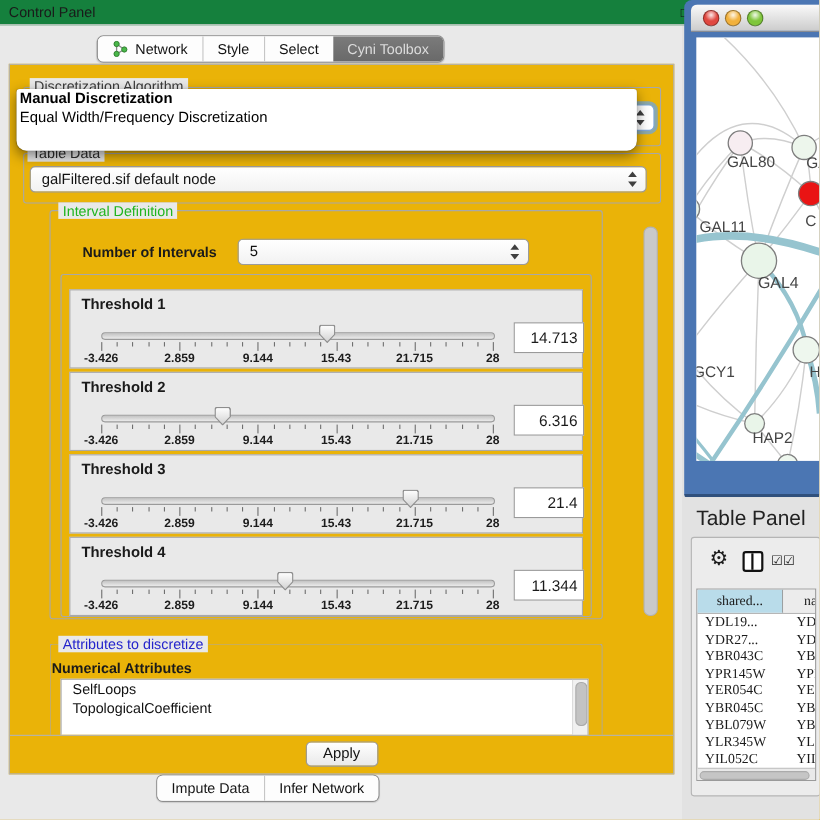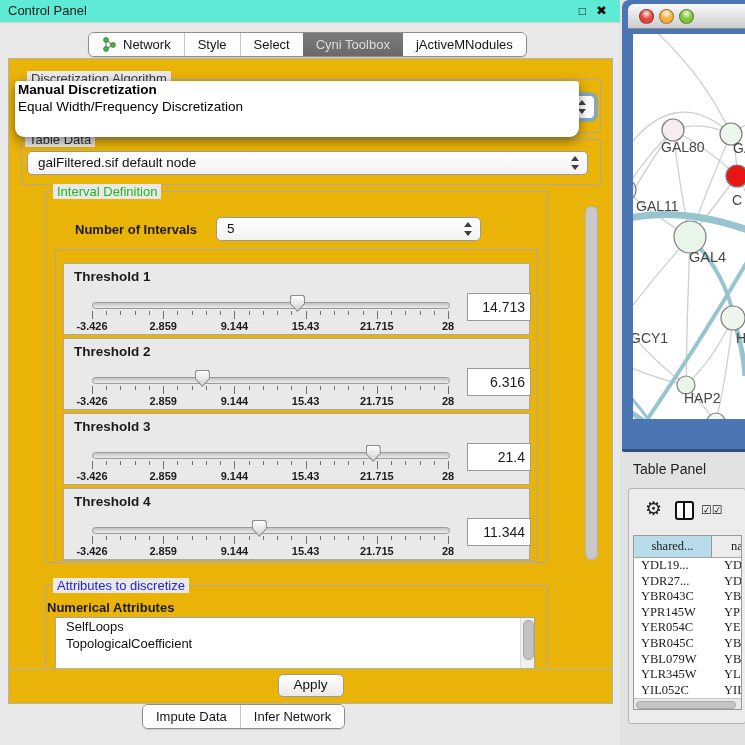--- a/index.html
+++ b/index.html
@@ -1,19 +1,19 @@
 <!DOCTYPE html>
 <html><head>
 <meta charset="utf-8">
 <style>
   html,body{margin:0;padding:0;background:#e2e2e2;font-family:"Liberation Sans","DejaVu Sans",sans-serif;}
   #root{position:relative;width:745px;height:745px;overflow:hidden;background:#e2e2e2;font-size:13px;color:#1a1a1a;}
   
   .control-panel{position:absolute;left:0;top:0;width:620px;height:745px;background:#e9e9e9;}
-  .titlebar{position:absolute;left:0;top:0;width:620px;height:22px;background:#5eead4;border-bottom:1px solid #cfcfcf;}
+  .titlebar{position:absolute;left:0;top:0;width:620px;height:22px;background:#15803d;border-bottom:1px solid #cfcfcf;padding-left:40px;}
   .titlebar .title{position:absolute;left:8px;top:3px;font-size:13px;color:#1a1a1a;}
   .win-float{position:absolute;right:34px;top:4px;font-size:12px;font-weight:bold;color:#111;cursor:default;}
   .win-close{position:absolute;right:13px;top:3px;font-size:13px;font-weight:bold;color:#111;cursor:default;}
   
   .segbar{position:absolute;display:flex;height:23px;border:1px solid #8d8d8d;border-radius:6px;overflow:hidden;background:#fdfdfd;box-shadow:0 1px 1px rgba(0,0,0,0.12);}
   .seg{display:flex;align-items:center;padding:0 13px;font-size:13px;color:#141414;background:#fdfdfd;white-space:nowrap;}
   .seg + .seg{border-left:1px solid #c6c6c6;}
   .seg.selected{background:linear-gradient(#7b7b7b,#696969);color:#dcdcdc;border-left:none;}
   .seg.selected + .seg{border-left:none;}
   .net-ico{width:15px;height:15px;margin-right:6px;}
@@ -69,21 +69,21 @@
   .list-thumb{position:absolute;left:1.5px;top:2px;width:9px;height:38px;background:#c3c3c3;border:1px solid #aaaaaa;border-radius:5px;}
   .main-scrollbar{position:absolute;right:14px;top:147px;width:11px;height:352px;background:#c9c9c9;border:1px solid #b2b2b2;border-radius:6px;}
   .apply-btn{position:absolute;left:50%;top:5px;transform:translateX(-50%);width:64px;height:21px;background:linear-gradient(#ffffff,#e9e9e9);border:1px solid #9a9a9a;border-radius:5px;font-size:13.5px;text-align:center;line-height:20px;color:#111;}
   
   .network-window{position:absolute;left:622px;top:0;width:123px;height:449px;background:#4b76b3;border-radius:7px 0 0 2px;border-bottom:3px solid #30507c;}
   .mac-titlebar{position:absolute;left:6px;top:4px;width:117px;height:24px;background:linear-gradient(#fafafa,#cccccc);border-radius:6px 0 0 0;border-bottom:1px solid #8f8f8f;}
   .traffic{position:absolute;top:5px;width:13px;height:13px;border-radius:50%;border:1px solid rgba(0,0,0,0.35);}
   .net-canvas{position:absolute;left:11px;top:34px;width:112px;height:385px;background:#ffffff;overflow:hidden;}
   .net-canvas svg{display:block;}
   
-  .table-panel-label{position:absolute;left:633px;top:461px;font-size:14px;color:#222;}
+  .table-panel-label{position:absolute;left:633px;top:461px;font-size:19px;color:#222;}
   .table-panel-box{position:absolute;left:628px;top:488px;width:116px;height:234px;background:#ececec;border:1px solid #b5b5b5;border-radius:3px;}
   .gear{position:absolute;left:16px;top:10px;font-size:19px;color:#1c1c1c;line-height:19px;}
   .col-icon{position:absolute;left:46px;top:12px;width:15px;height:15px;border:2.5px solid #111;border-radius:3px;background:#fff;}
   .col-icon::after{content:'';position:absolute;left:5.5px;top:0;bottom:0;width:2.5px;background:#111;}
   .check-icons{position:absolute;left:72px;top:14px;font-size:12px;color:#222;letter-spacing:0px;}
   .ptable{position:absolute;left:4px;top:46px;width:107px;height:173px;background:#fff;border:1px solid #9a9a9a;overflow:hidden;font-family:Liberation Serif, serif;}
   .thead{display:flex;height:21px;border-bottom:1px solid #a5a5a5;font-size:12.5px;}
   .th1{width:77px;background:#b9dcea;border-right:1px solid #999;text-align:center;line-height:21px;}
   .th2{flex:1;background:#ececec;padding-left:19px;line-height:21px;overflow:hidden;}
   .trow{display:flex;height:15.6px;font-size:12.5px;line-height:15.6px;white-space:nowrap;}
@@ -118,23 +118,20 @@
         <span>Network</span>
       </div>
       <div class="seg">
           <span>Style</span>
         </div>
       <div class="seg">
           <span>Select</span>
         </div>
       <div class="seg selected">
           <span>Cyni Toolbox</span>
-        </div>
-      <div class="seg">
-          <span>jActiveMNodules</span>
         </div>
     </div>
 
     <div class="main-panel">
       <div class="scroll-area">
 
         <div class="group algo-group"></div>
         <span class="group-label algo-label">Discretization Algorithm</span>
         <div class="algo-combo">
           <span class="combo-arrows"></span>

